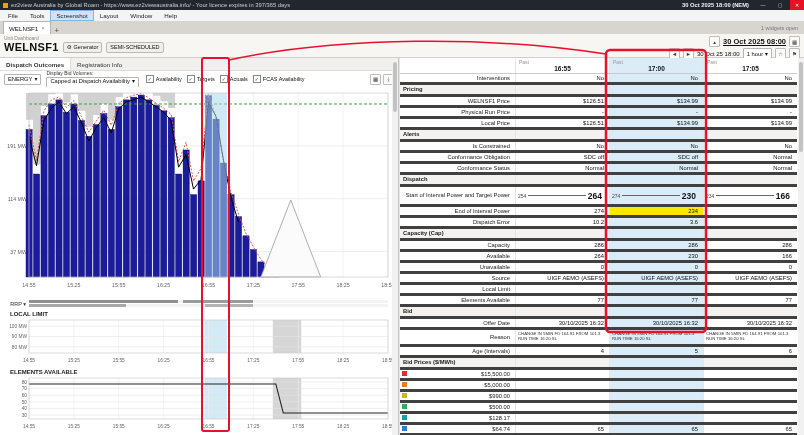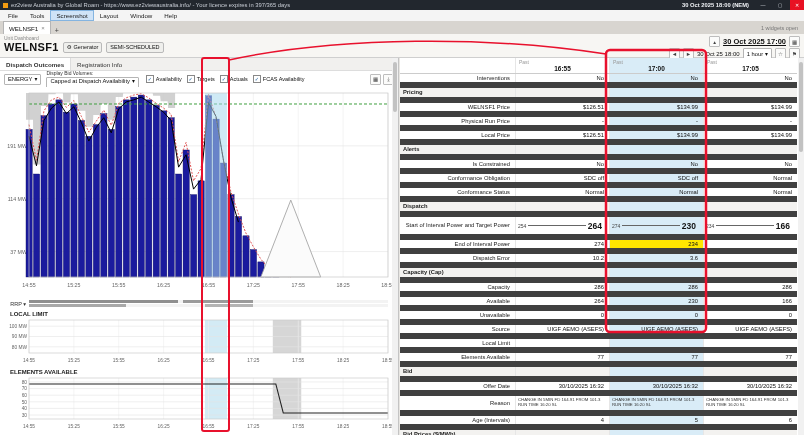--- a/index.html
+++ b/index.html
@@ -60,21 +60,21 @@
   .seg{position:absolute;top:0;bottom:0;}
   #llsec{position:absolute;left:2px;top:253px;}
   #elsec{position:absolute;left:2px;top:311px;}
   .sectitle{font-size:6px;font-weight:bold;padding-left:8px;color:#222;}
   .vscroll{position:absolute;top:0;bottom:0;right:0;width:6px;background:#f1f1f1;}
   .vthumb{position:absolute;left:1px;right:1px;background:#c2c2c2;border-radius:2px;}
 
   
   #rightpane{position:absolute;left:400px;top:58px;right:0;bottom:0;background:#fff;}
   #tbl{position:absolute;left:0;top:0;right:7px;bottom:0;font-size:5.8px;overflow:hidden;}
-  .trow{display:grid;grid-template-columns:115px 1fr 1fr 1fr;border-bottom:6px solid #404040;align-items:center;}
+  .trow{display:grid;grid-template-columns:115px 1fr 1fr 1fr;border-bottom:3px solid #404040;align-items:center;}
   .thead{height:15px;border-bottom:1px solid #ccc;}
   .thc{display:flex;flex-direction:column;justify-content:space-between;height:100%;padding:1px 3px;box-sizing:border-box;border-left:1px solid #e6e6e6;}
   .past{font-size:5px;color:#999;text-align:left;}
   .time{font-size:6.5px;font-weight:bold;text-align:center;}
   .tlabel{text-align:right;padding-right:5px;color:#222;line-height:1.05;}
   .tlabel.sec{text-align:left;font-weight:bold;padding-left:3px;}
   .tlabel.bandl{display:flex;align-items:center;padding-right:5px;}
   .bandlbl{margin-left:auto;}
   .swatch{width:5px;height:5px;flex:none;margin-left:2px;}
   .tcell{height:100%;display:flex;align-items:center;justify-content:flex-end;padding-right:5px;border-left:1px solid #e6e6e6;box-sizing:border-box;overflow:hidden;}
@@ -134,21 +134,21 @@
         <span class="badge">
           <span>⚙</span>
           <span>Generator</span>
         </span>
         <span class="badge">SEMI-SCHEDULED</span>
       </div>
     </div>
     <div class="uh-right">
       <div class="uh-r1">
         <span class="ubtn">▴</span>
-        <span class="focal">30 Oct 2025 17:00</span>
+        <span class="focal">30 Oct 2025 08:00</span>
         <span class="ubtn">▦</span>
       </div>
       <div class="uh-r2">
         <span class="ubtn">◄</span>
         <span class="ubtn">►</span>
         <span class="nem">30 Oct 25 18:00</span>
         <span class="selbox">
           <span>1 hour</span>
           <span>▾</span>
         </span>

